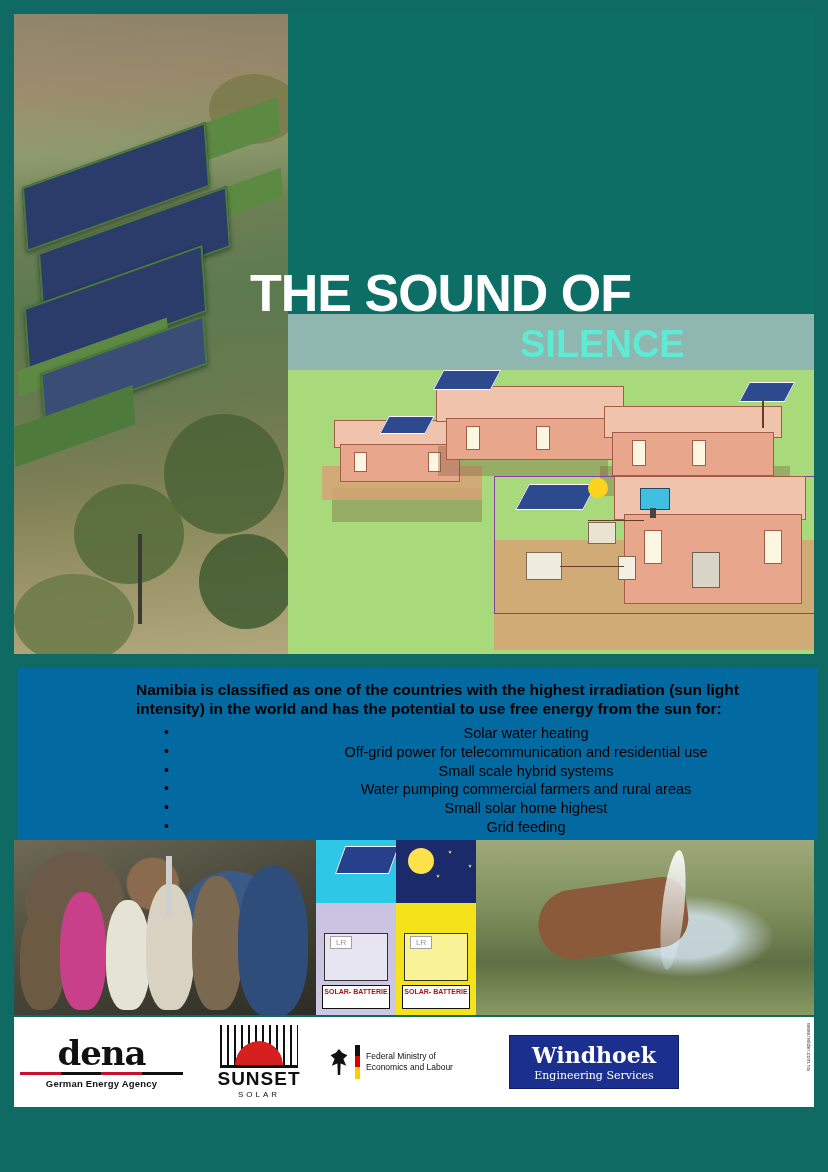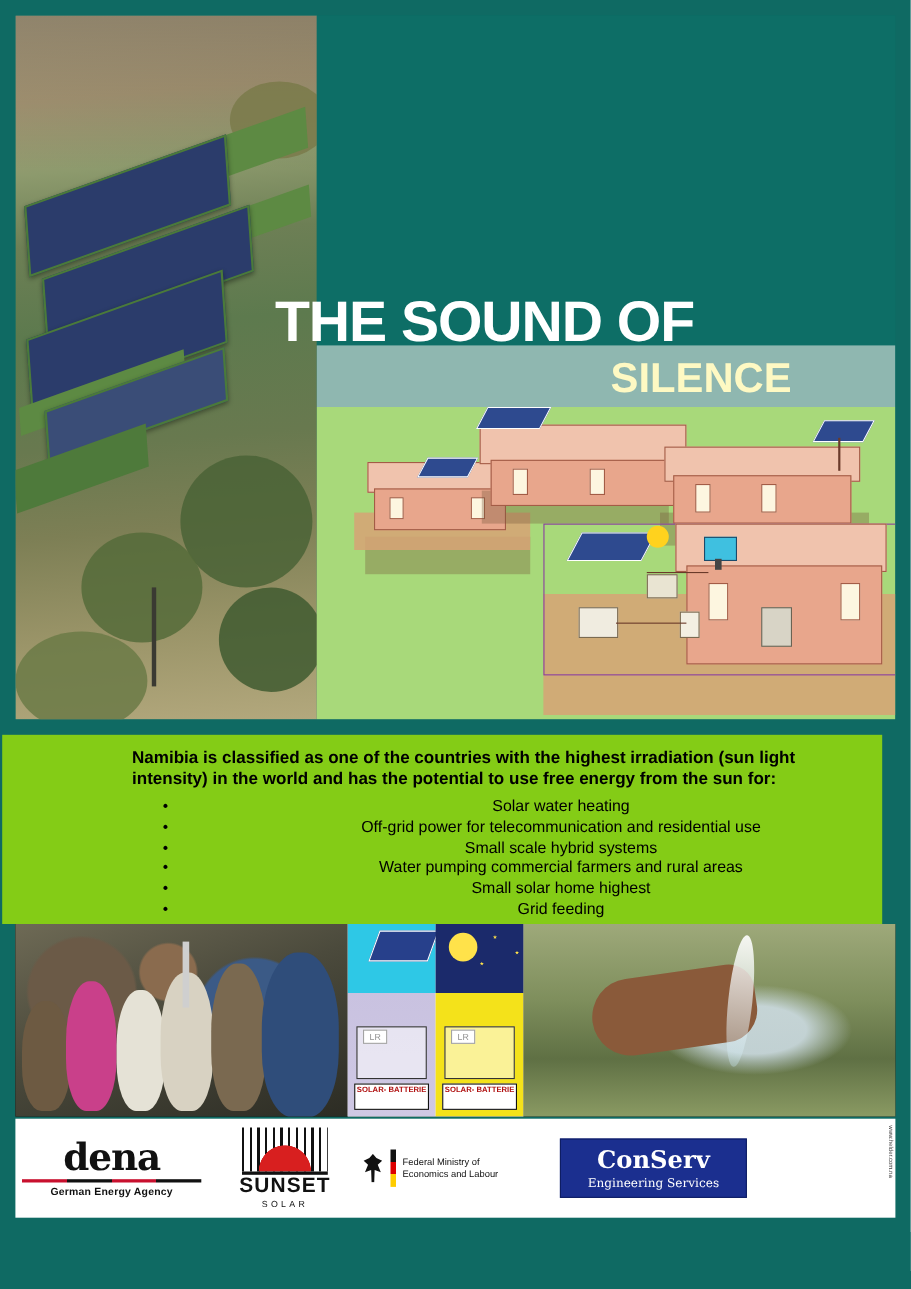--- a/index.html
+++ b/index.html
@@ -99,25 +99,24 @@
     font-family: "Liberation Sans", sans-serif;
     white-space: nowrap;
     line-height: 1;
   }
   .title-sub {
     position: absolute;
     left: 506px;
     top: 311px;
     font-size: 38px;
     font-weight: bold;
-    color: #fef9c3;
+    color: #5eead4;
     letter-spacing: 0px;
     white-space: nowrap;
     line-height: 1;
-    margin-left: 35px;
   }
   
   .illus {
     position: absolute;
     left: 274px;
     top: 356px;
     right: 0;
     bottom: 0;
     background: #a8d97a;
     overflow: hidden;
@@ -156,25 +155,25 @@
     position: absolute;
     border-top: 1px solid #6a3a2a;
   }
   .purple-line {
     position: absolute;
     border: 1px solid #8a3fa0;
   }
   
   .text-block {
     position: absolute;
-    left: 2px;
+    left: 18px;
     top: 668px;
     width: 800px;
     height: 172px;
-    background: #84cc16;
+    background: #0369a1;
     box-sizing: border-box;
     padding: 12px 14px 0 14px;
   }
   .lead {
     margin: 0 0 6px 0;
     padding-left: 104px;
     font-size: 15.5px;
     font-weight: bold;
     color: #000;
     line-height: 1.23;
@@ -530,21 +529,21 @@
       </div>
       <div class="flagbar"></div>
       <div class="ministry-text">
         <div>Federal Ministry of</div>
         <div>Economics and Labour</div>
       </div>
     </div>
 
     <div class="logo logo-conserv">
       <div class="conserv-box">
-        <div class="conserv-name">ConServ</div>
+        <div class="conserv-name">Windhoek</div>
         <div class="conserv-sub">Engineering Services</div>
       </div>
     </div>
 
     <div class="vertical-credit">www.helder.com.na</div>
   </div>
 
   <div class="footer-bar"></div>
 </div>
 

